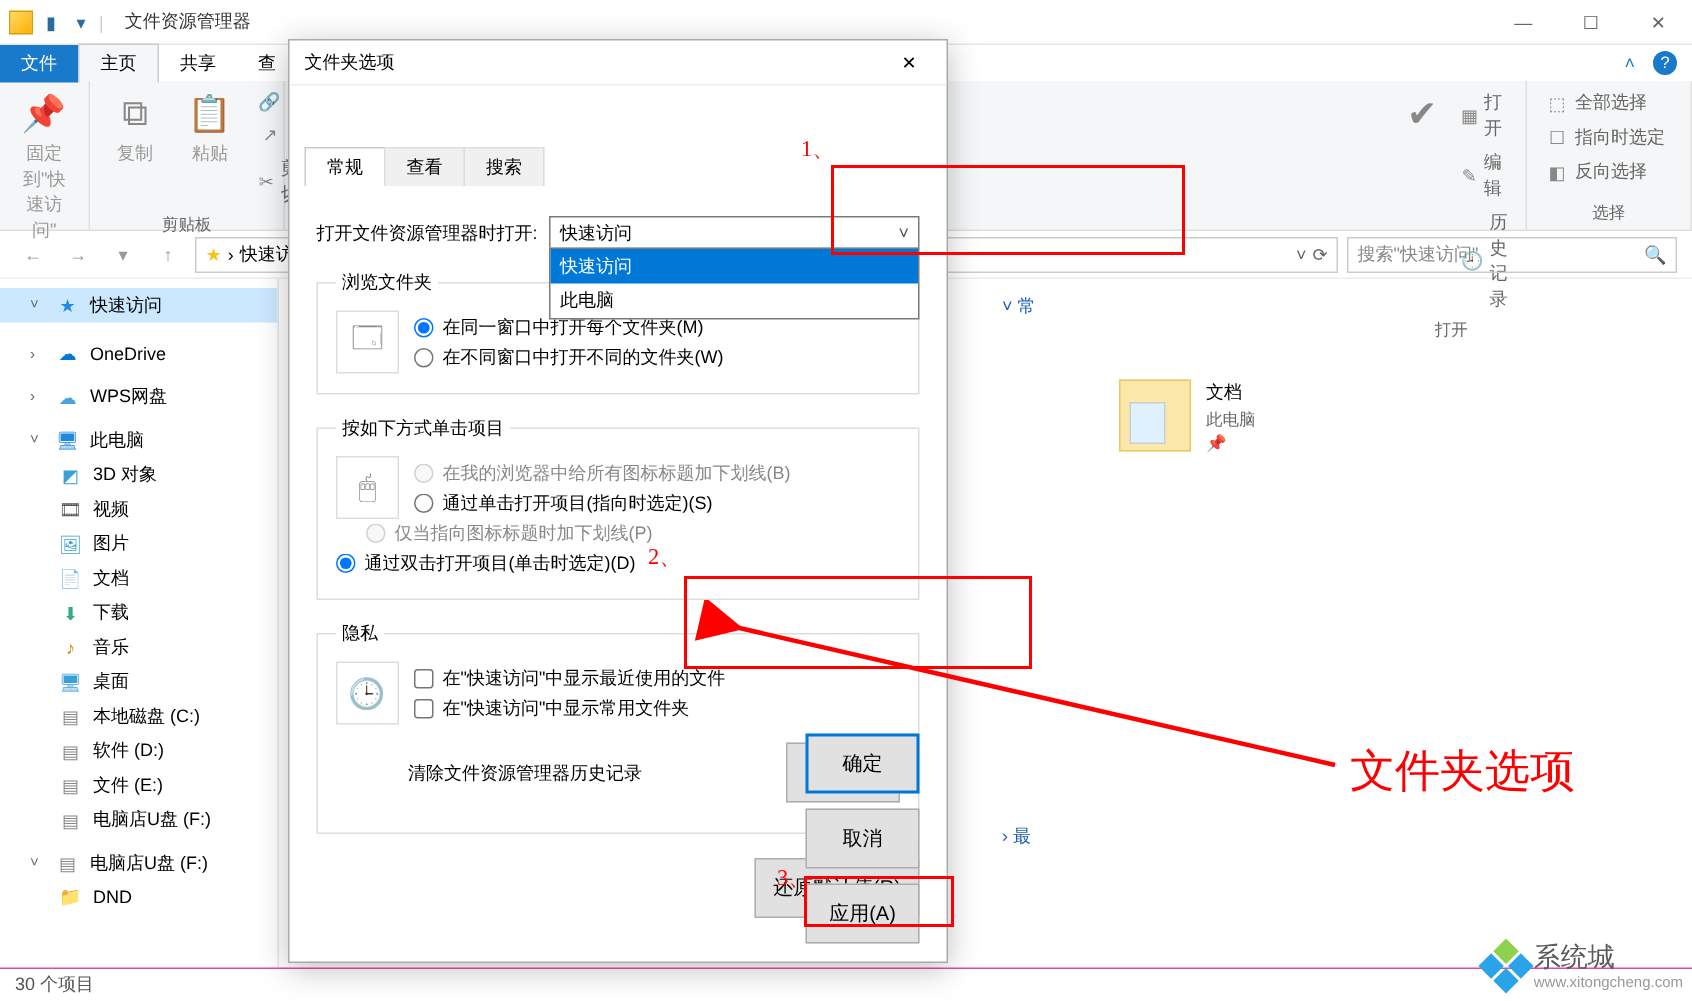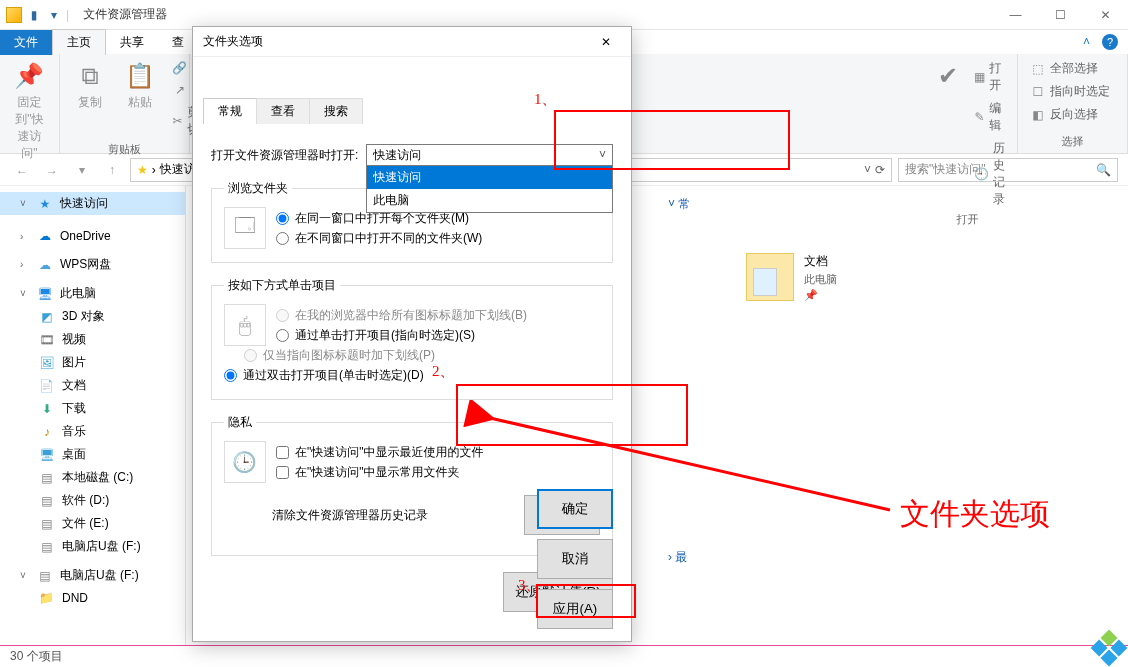--- a/index.html
+++ b/index.html
@@ -460,13 +460,17 @@
 </svg>
 <div class="red-text anno-big" style="left:900px; top:494px;">文件夹选项</div>
 
 <div class="watermark">
   <div class="logo">
       <div></div>
       <div></div>
       <div></div>
       <div></div>
     </div>
+  <div>
+    <span>系统城</span>
+    <span class="sub">www.xitongcheng.com</span>
+  </div>
 </div>
 
 </body></html>

